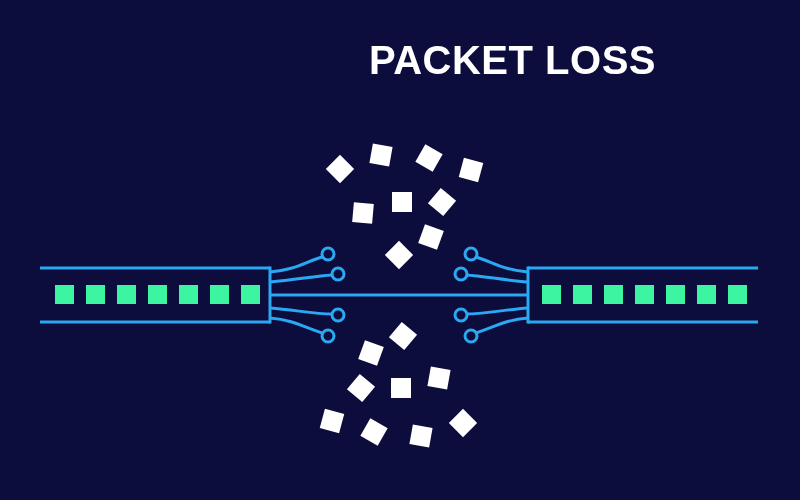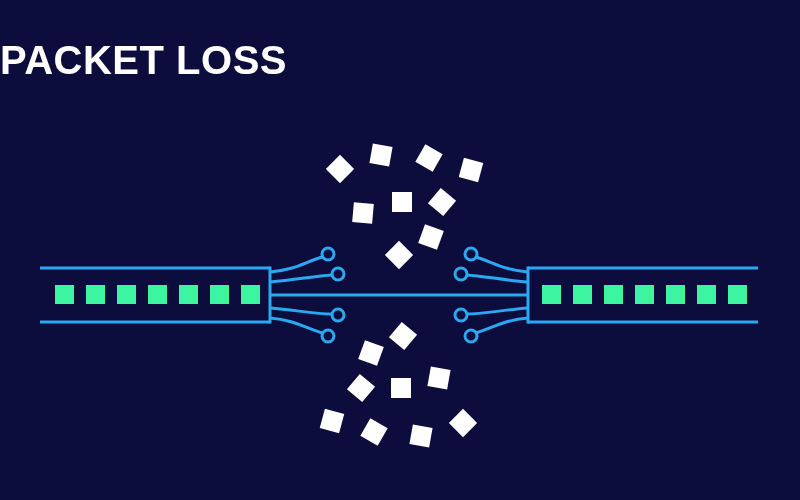--- a/index.html
+++ b/index.html
@@ -1,17 +1,17 @@
 <!DOCTYPE html>
 <html><head>
 <meta charset="utf-8">
 <style>
   html, body { margin:0; padding:0; }
   body { width:800px; height:500px; background:#0d0d3d; overflow:hidden; position:relative; font-family:"Liberation Sans", sans-serif; }
-  .title { position:absolute; left:0; top:38px; width:656px; text-align:left; color:#ffffff; font-weight:bold; font-size:40px; letter-spacing:0.5px; }
+  .title { position:absolute; left:0; top:38px; width:656px; text-align:right; color:#ffffff; font-weight:bold; font-size:40px; letter-spacing:0.5px; }
   svg { position:absolute; left:0; top:0; }
 </style>
 </head>
 <body>
 
 <div class="title">PACKET LOSS</div>
 
 <svg id="diagram" width="800" height="500" viewBox="0 0 800 500">
   <g stroke="#2aa8f2" stroke-width="3" fill="none">
     <line x1="40" y1="268" x2="270" y2="268"></line>

